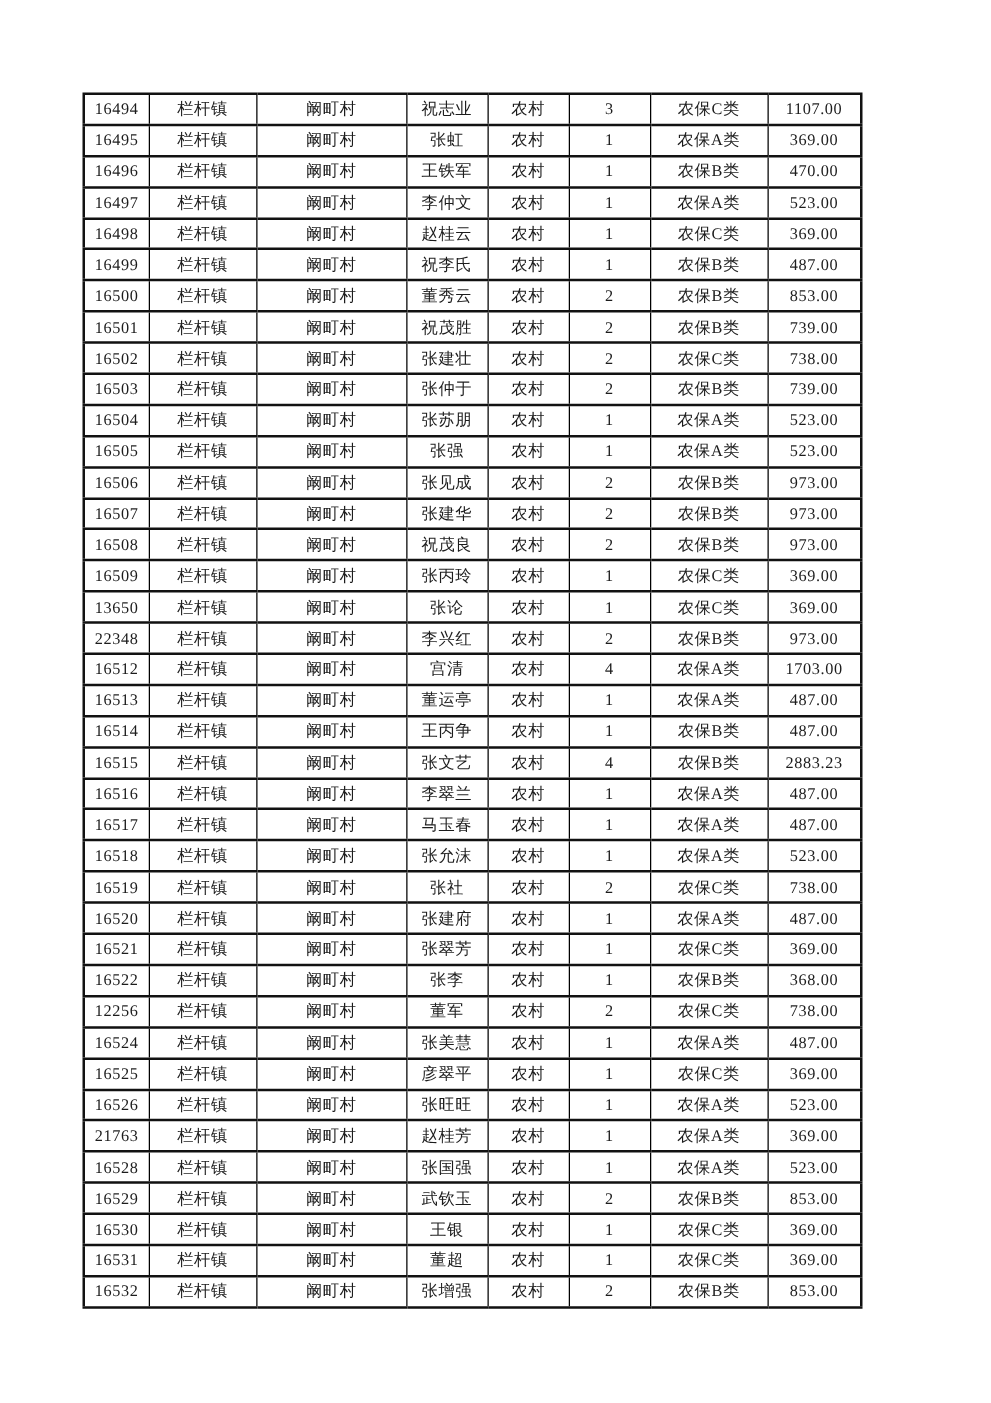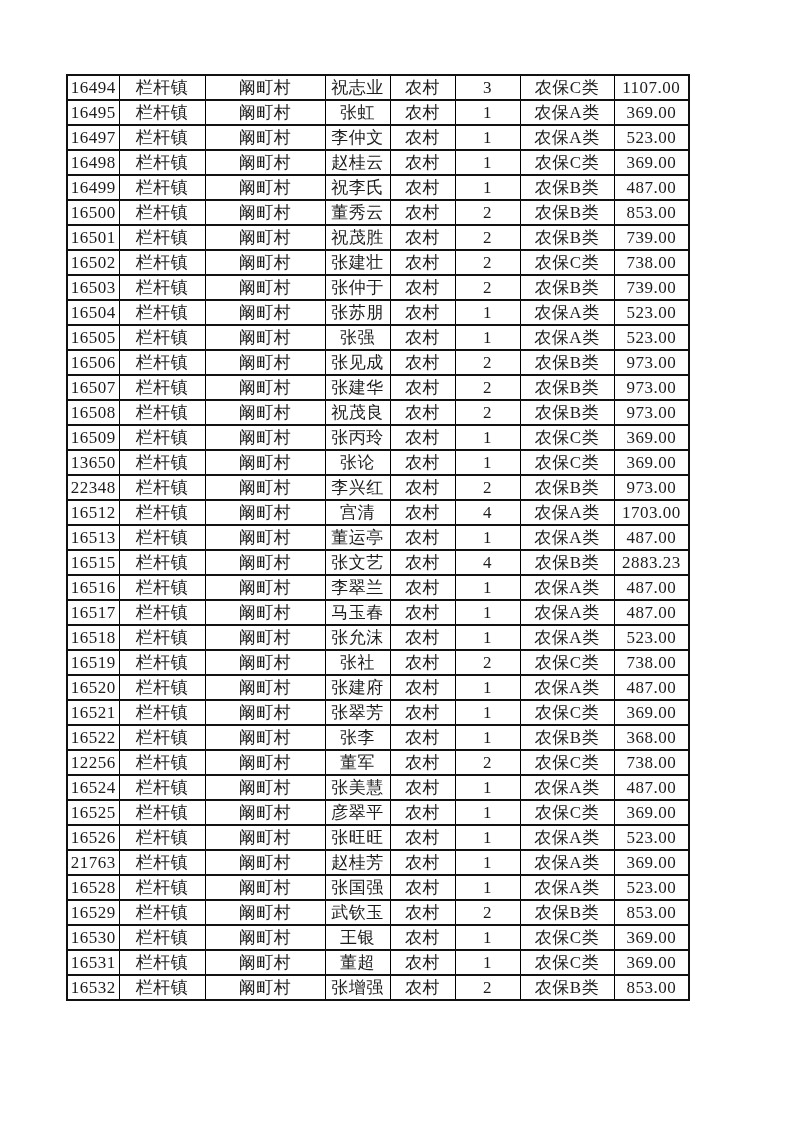--- a/index.html
+++ b/index.html
@@ -16,21 +16,21 @@
     font-family: "Liberation Serif", "DejaVu Serif", serif;
     color: #1c1c1c;
   }
   .grid-table {
     position: absolute;
     left: 66px;
     top: 74px;
     border-collapse: collapse;
     table-layout: fixed;
     width: 622px;
-    font-size: 17px;
+    font-size: 13px;
   }
   .grid-table td {
     border-left: 1px solid #000;
     border-right: 1px solid #000;
     border-top: 2px solid #111;
     border-bottom: 2px solid #111;
     height: 22.9px;
     padding: 0 2px;
     text-align: center;
     vertical-align: middle;
@@ -80,20 +80,30 @@
           <td>16495</td>
           <td>栏杆镇</td>
           <td>阚町村</td>
           <td>张虹</td>
           <td>农村</td>
           <td>1</td>
           <td>农保A类</td>
           <td>369.00</td>
         </tr>
         <tr>
+          <td>16496</td>
+          <td>栏杆镇</td>
+          <td>阚町村</td>
+          <td>王铁军</td>
+          <td>农村</td>
+          <td>1</td>
+          <td>农保B类</td>
+          <td>470.00</td>
+        </tr>
+        <tr>
           <td>16497</td>
           <td>栏杆镇</td>
           <td>阚町村</td>
           <td>李仲文</td>
           <td>农村</td>
           <td>1</td>
           <td>农保A类</td>
           <td>523.00</td>
         </tr>
         <tr>
@@ -247,20 +257,30 @@
           <td>1703.00</td>
         </tr>
         <tr>
           <td>16513</td>
           <td>栏杆镇</td>
           <td>阚町村</td>
           <td>董运亭</td>
           <td>农村</td>
           <td>1</td>
           <td>农保A类</td>
+          <td>487.00</td>
+        </tr>
+        <tr>
+          <td>16514</td>
+          <td>栏杆镇</td>
+          <td>阚町村</td>
+          <td>王丙争</td>
+          <td>农村</td>
+          <td>1</td>
+          <td>农保B类</td>
           <td>487.00</td>
         </tr>
         <tr>
           <td>16515</td>
           <td>栏杆镇</td>
           <td>阚町村</td>
           <td>张文艺</td>
           <td>农村</td>
           <td>4</td>
           <td>农保B类</td>

